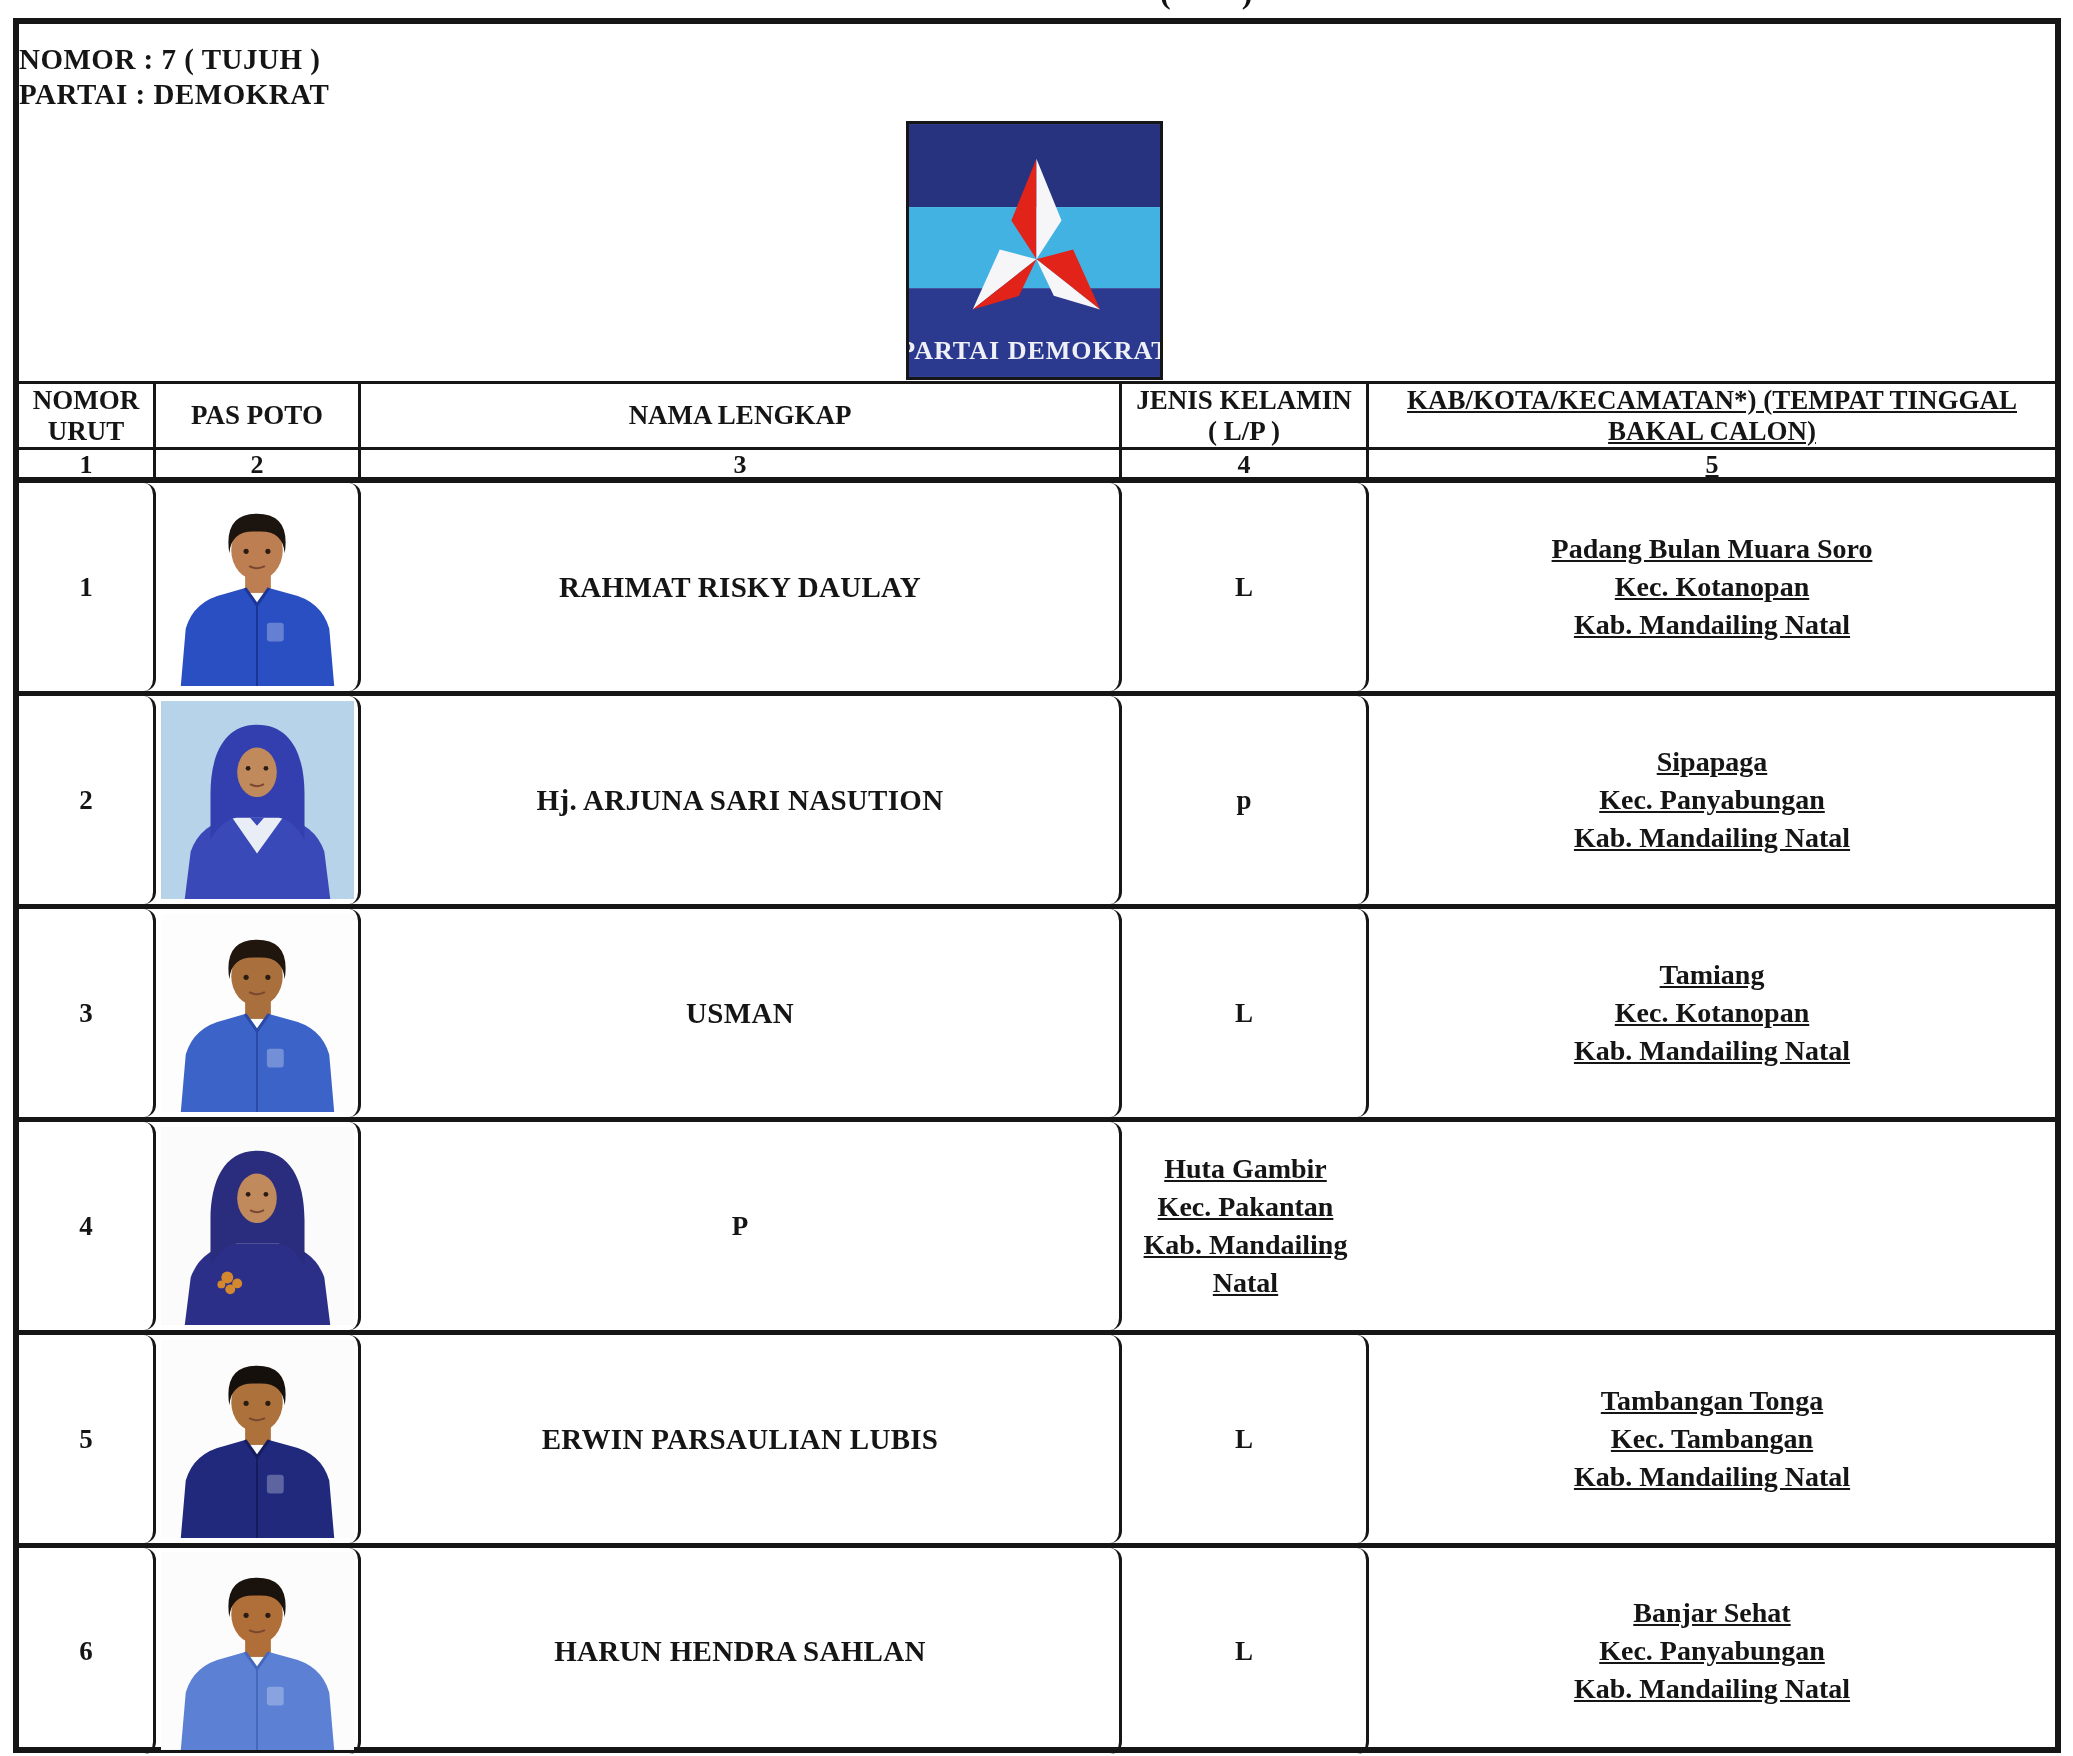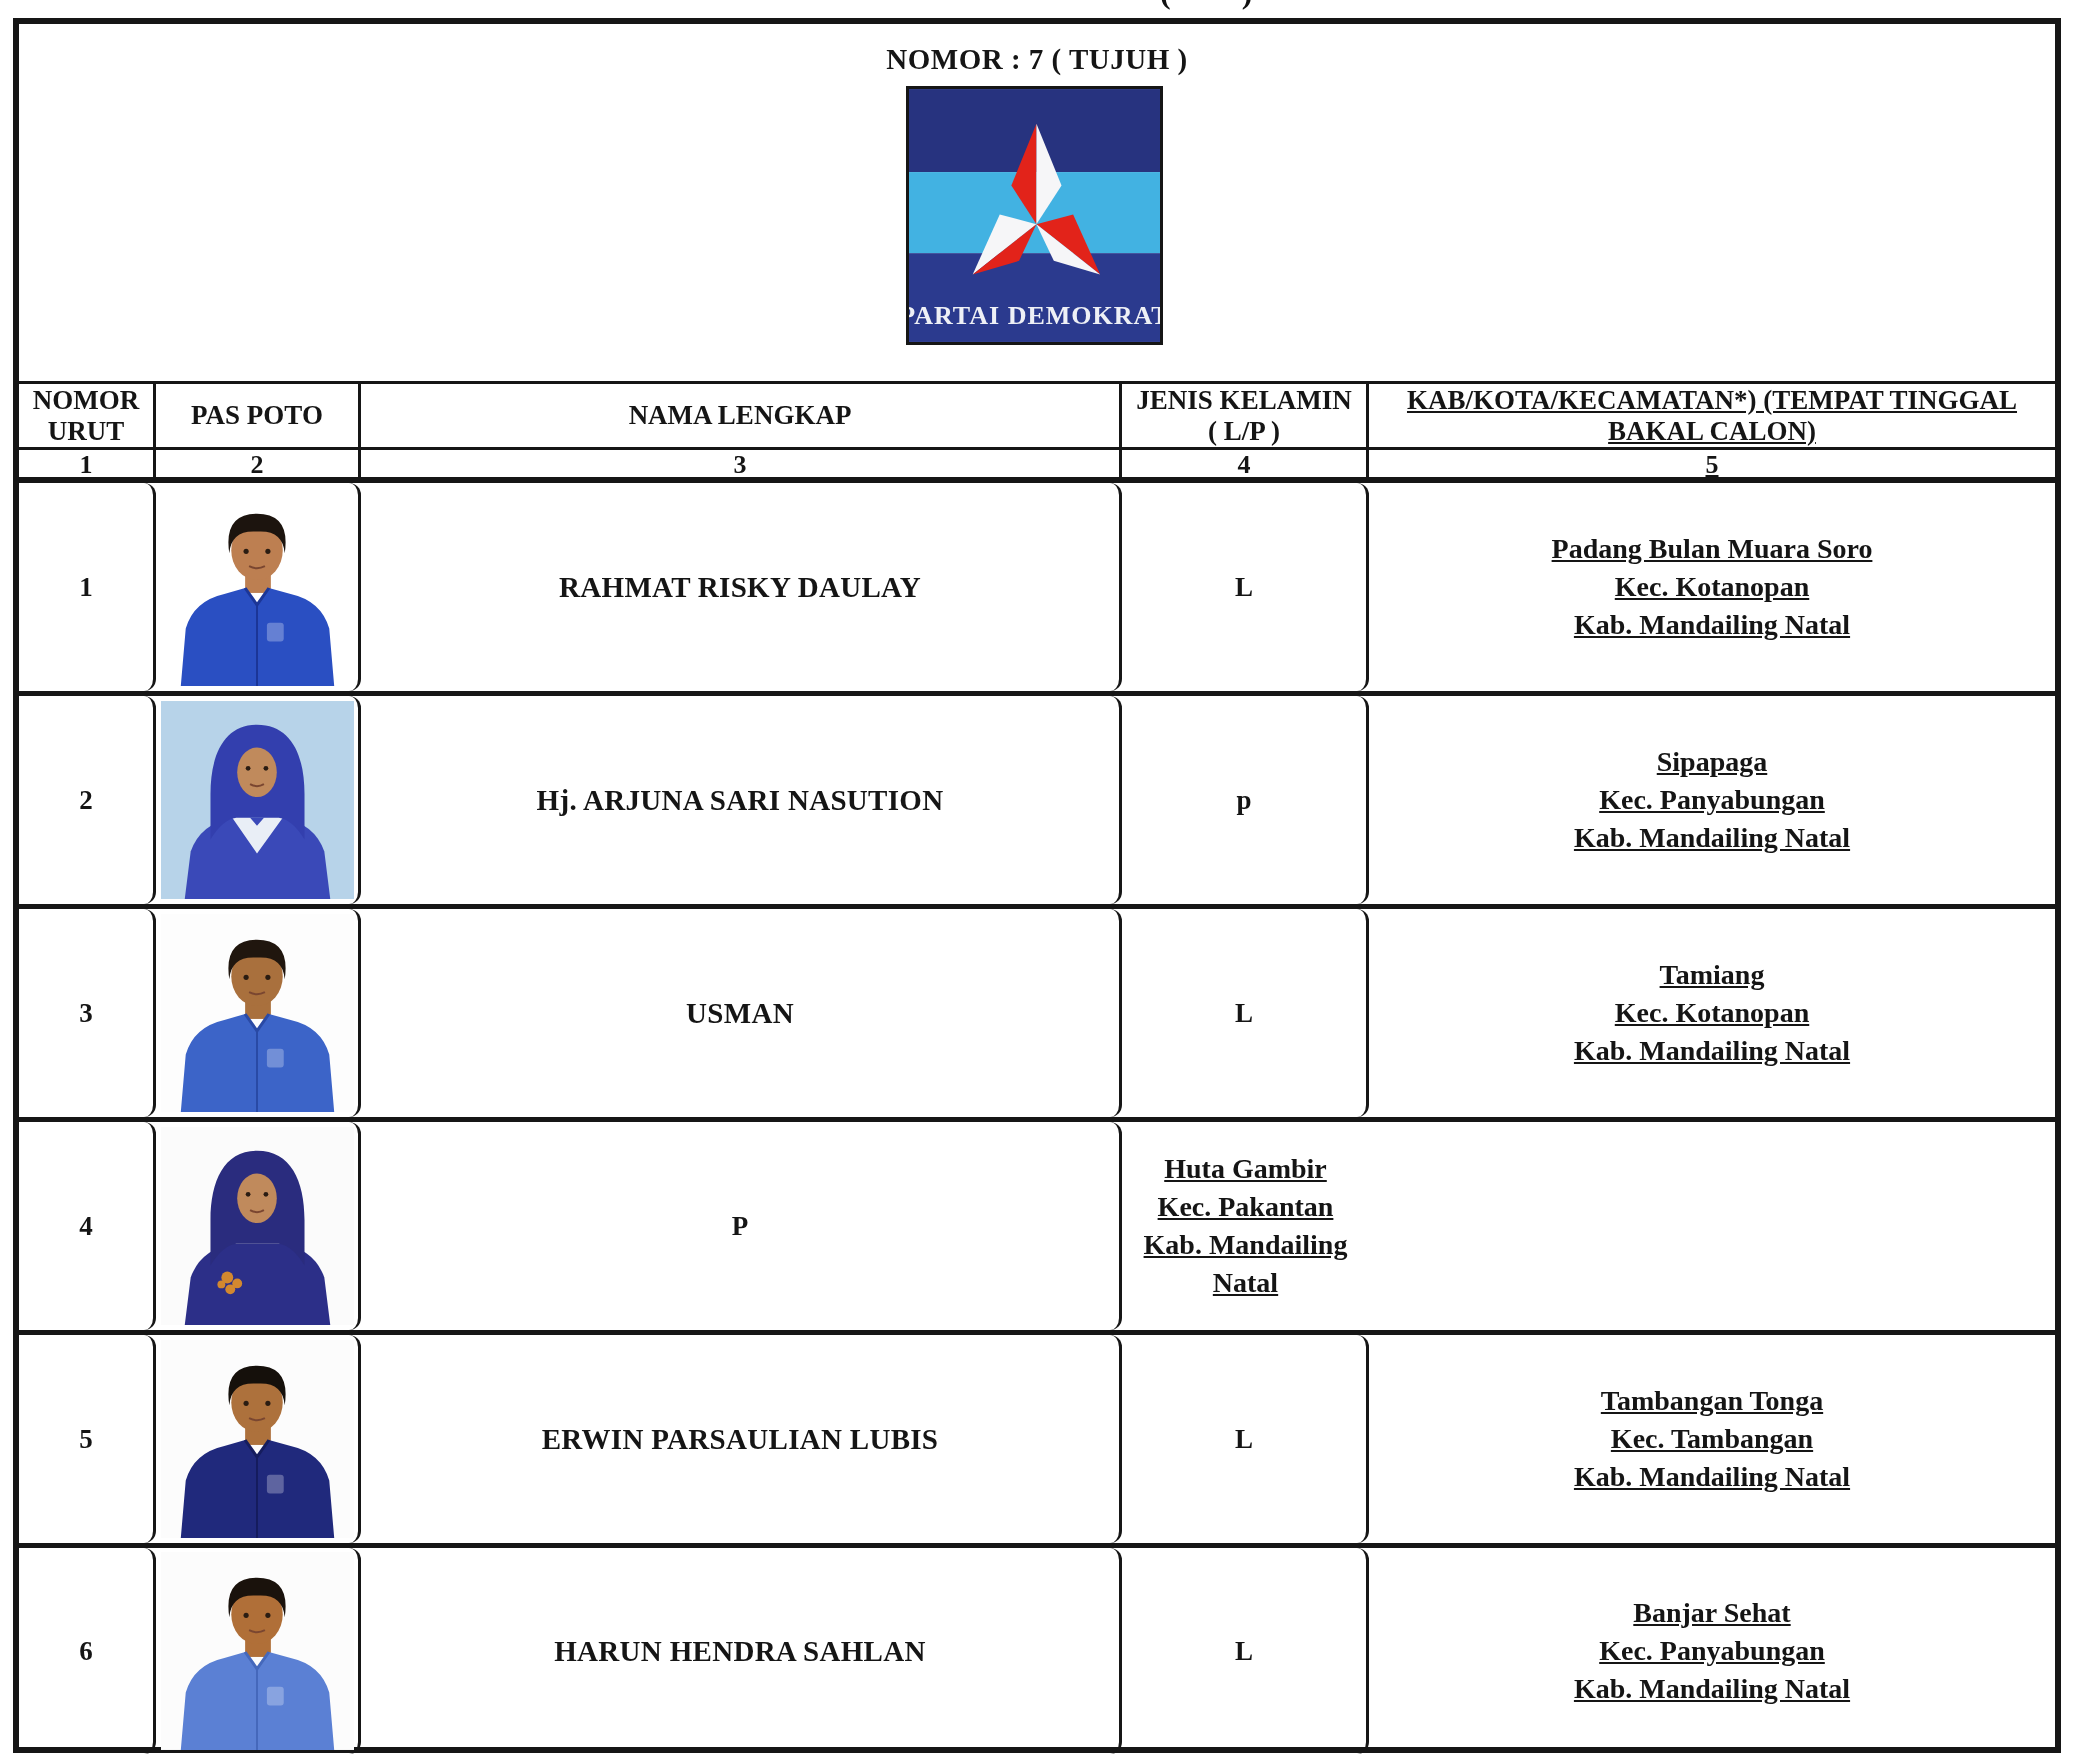--- a/index.html
+++ b/index.html
@@ -10,21 +10,21 @@
     font-weight:700; color:#151515;
   }
   .top-frag {
     position:absolute; top:-26px; left:1160px; font-size:32px;
     letter-spacing:71px; color:#111; white-space:pre;
   }
   .doc-table {
     position:absolute; left:13px; top:18px; width:2048px; height:1735px;
     border:6px solid #161616; background:#fff;
   }
-  .party-header { height:360px; border-bottom:3px solid #161616; text-align:center; padding-top:18px; }
+  .party-header { height:360px; border-bottom:3px solid #161616; padding-top:18px; }
   .title-line { font-size:29px; line-height:35px; letter-spacing:0.5px; }
   .logo-wrap { margin:9px auto 0; width:263px; }
   .logo-svg { display:block; border:3px solid #161616; }
   .grid { display:grid; grid-template-columns:137px 205px 761px 247px auto; }
   .hcell, .ncell, .cell { border-right:3px solid #161616; }
   .hcell:last-child, .ncell:last-child, .cell:last-child { border-right:none;text-decoration:underline; }
   .col-header-row { height:66px; border-bottom:3px solid #161616; }
   .hcell { display:flex; flex-direction:column; justify-content:center; align-items:center;
            font-size:27px; line-height:31px; text-align:center; }
   .col-number-row { height:33px; border-bottom:6px solid #161616; }
@@ -44,20 +44,21 @@
 <body>
 
 <div class="page">
 
   <div class="top-frag">()</div>
 
   <div class="doc-table">
 
     <div class="party-header">
       <div class="title-line">NOMOR : 7 ( TUJUH )</div>
+      <div class="title-line">PARTAI : DEMOKRAT</div>
       <div class="logo-wrap">
         <svg class="logo-svg" width="257" height="259" viewBox="0 0 260 262">
           <rect x="0" y="0" width="260" height="86" fill="#27337f"></rect>
           <rect x="0" y="86" width="260" height="84" fill="#42b2e2"></rect>
           <rect x="0" y="170" width="260" height="92" fill="#2b3a8e"></rect>
 
           <polygon points="132,36 106,100 132,140" fill="#e2231a"></polygon>
           <polygon points="132,36 158,100 132,140" fill="#f6f6f8"></polygon>
           <polygon points="198,192 170,130 132,140" fill="#e2231a"></polygon>
           <polygon points="198,192 150,178 132,140" fill="#f6f6f8"></polygon>

